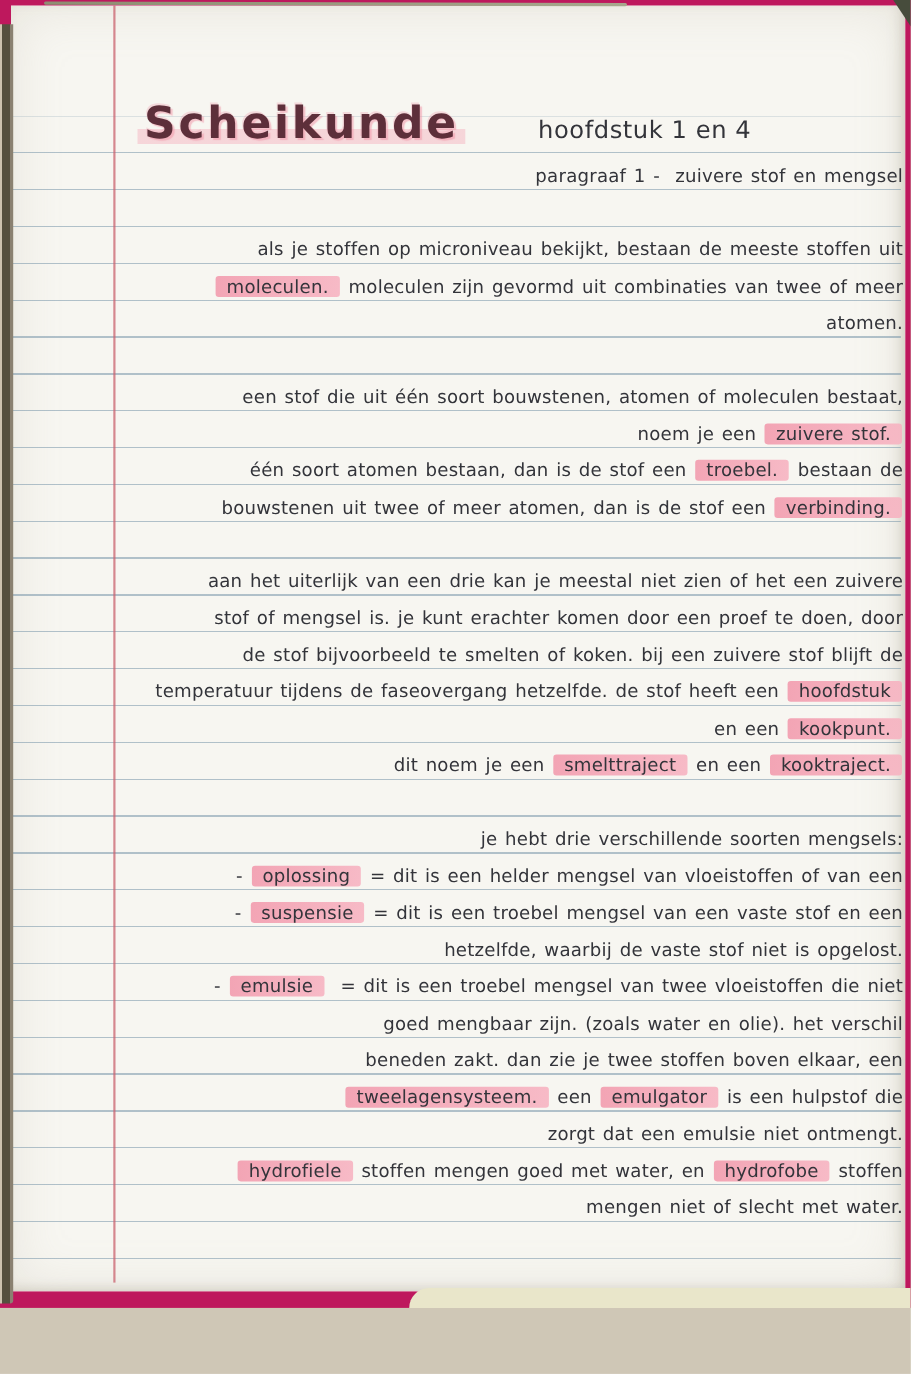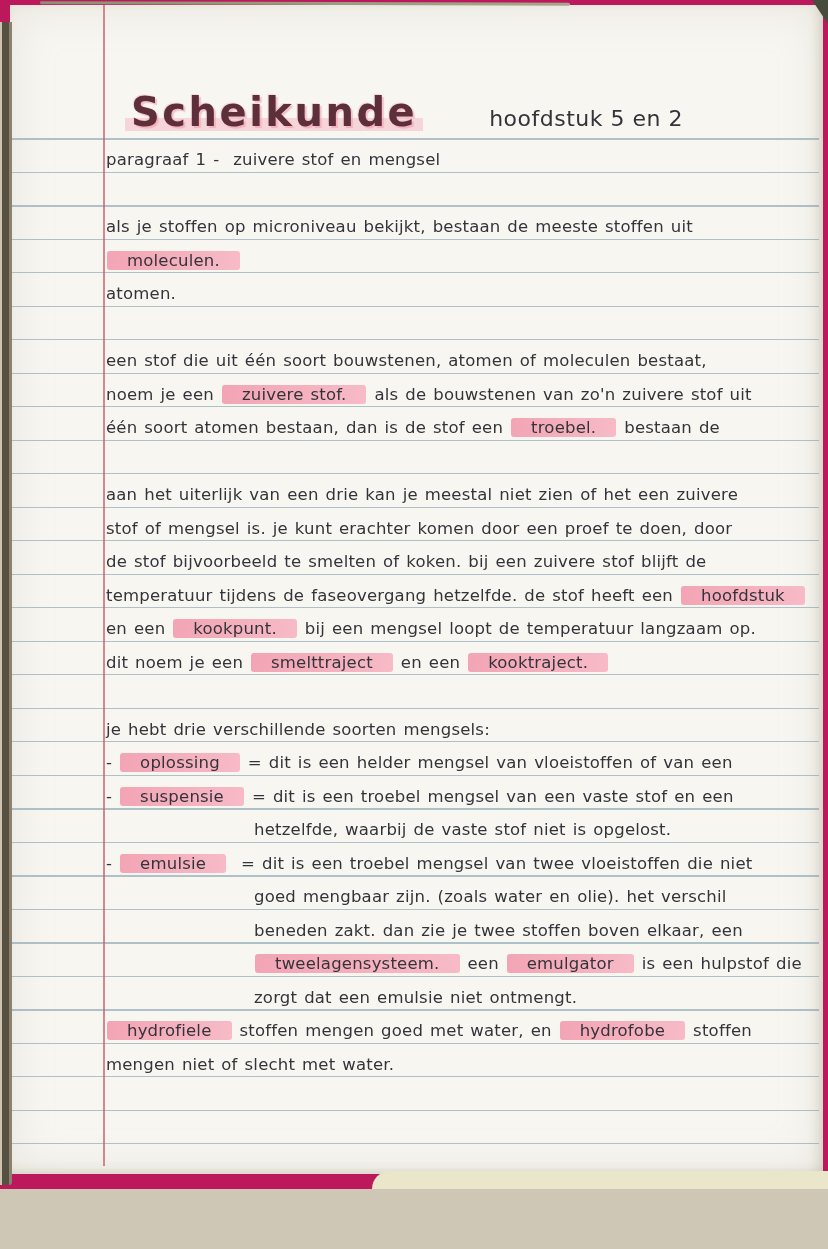--- a/index.html
+++ b/index.html
@@ -64,56 +64,58 @@
   }
   #note-lines{
     position:absolute;left:96px;top:134.5px;right:2px;
   }
   .note-line{
     height:33.5px;box-sizing:border-box;
     display:flex;align-items:flex-end;padding-bottom:4px;
     white-space:pre;overflow:visible;
     font-size:16.5px;letter-spacing:.2px;word-spacing:1.5px;
     color:#33343a;
+    justify-content:flex-end;
   }
   .note-line.indent{padding-left:148px;}
   .hl{
     background:linear-gradient(100deg,rgba(242,153,172,.88),rgba(247,180,194,.9));
-    border-radius:3px;padding:0 20px;margin:0 1px;
+    border-radius:3px;padding:0 10px;margin:0 1px;
   }
 </style>
 </head>
 <body>
 
 <div id="frame">
   <div id="page">
     <div id="ruling"></div>
     <div id="margin-line"></div>
 
     <div id="header-row">
       <span class="title">Scheikunde</span>
-      <span class="subtitle">hoofdstuk 5 en 2</span>
+      <span class="subtitle">hoofdstuk 1 en 4</span>
     </div>
 
     <div id="note-lines">
         <div class="note-line"><span class="seg">paragraaf 1 -  zuivere stof en mengsel</span></div>
         <div class="note-line"></div>
         <div class="note-line"><span class="seg">als je stoffen op microniveau bekijkt, bestaan de meeste stoffen uit</span></div>
-        <div class="note-line"><span class="hl">moleculen.</span></div>
+        <div class="note-line"><span class="hl">moleculen.</span><span class="seg"> moleculen zijn gevormd uit combinaties van twee of meer</span></div>
         <div class="note-line"><span class="seg">atomen.</span></div>
         <div class="note-line"></div>
         <div class="note-line"><span class="seg">een stof die uit één soort bouwstenen, atomen of moleculen bestaat,</span></div>
-        <div class="note-line"><span class="seg">noem je een </span><span class="hl">zuivere stof.</span><span class="seg"> als de bouwstenen van zo'n zuivere stof uit</span></div>
+        <div class="note-line"><span class="seg">noem je een </span><span class="hl">zuivere stof.</span></div>
         <div class="note-line"><span class="seg">één soort atomen bestaan, dan is de stof een </span><span class="hl">troebel.</span><span class="seg"> bestaan de</span></div>
+        <div class="note-line"><span class="seg">bouwstenen uit twee of meer atomen, dan is de stof een </span><span class="hl">verbinding.</span></div>
         <div class="note-line"></div>
         <div class="note-line"><span class="seg">aan het uiterlijk van een drie kan je meestal niet zien of het een zuivere</span></div>
         <div class="note-line"><span class="seg">stof of mengsel is. je kunt erachter komen door een proef te doen, door</span></div>
         <div class="note-line"><span class="seg">de stof bijvoorbeeld te smelten of koken. bij een zuivere stof blijft de</span></div>
         <div class="note-line"><span class="seg">temperatuur tijdens de faseovergang hetzelfde. de stof heeft een </span><span class="hl">hoofdstuk</span></div>
-        <div class="note-line"><span class="seg">en een </span><span class="hl">kookpunt.</span><span class="seg"> bij een mengsel loopt de temperatuur langzaam op.</span></div>
+        <div class="note-line"><span class="seg">en een </span><span class="hl">kookpunt.</span></div>
         <div class="note-line"><span class="seg">dit noem je een </span><span class="hl">smelttraject</span><span class="seg"> en een </span><span class="hl">kooktraject.</span></div>
         <div class="note-line"></div>
         <div class="note-line"><span class="seg">je hebt drie verschillende soorten mengsels:</span></div>
         <div class="note-line"><span class="seg">- </span><span class="hl">oplossing</span><span class="seg"> = dit is een helder mengsel van vloeistoffen of van een</span></div>
         <div class="note-line"><span class="seg">- </span><span class="hl">suspensie</span><span class="seg"> = dit is een troebel mengsel van een vaste stof en een</span></div>
         <div class="note-line indent"><span class="seg">hetzelfde, waarbij de vaste stof niet is opgelost.</span></div>
         <div class="note-line"><span class="seg">- </span><span class="hl">emulsie</span><span class="seg">  = dit is een troebel mengsel van twee vloeistoffen die niet</span></div>
         <div class="note-line indent"><span class="seg">goed mengbaar zijn. (zoals water en olie). het verschil</span></div>
         <div class="note-line indent"><span class="seg">beneden zakt. dan zie je twee stoffen boven elkaar, een</span></div>
         <div class="note-line indent"><span class="hl">tweelagensysteem.</span><span class="seg"> een </span><span class="hl">emulgator</span><span class="seg"> is een hulpstof die</span></div>

